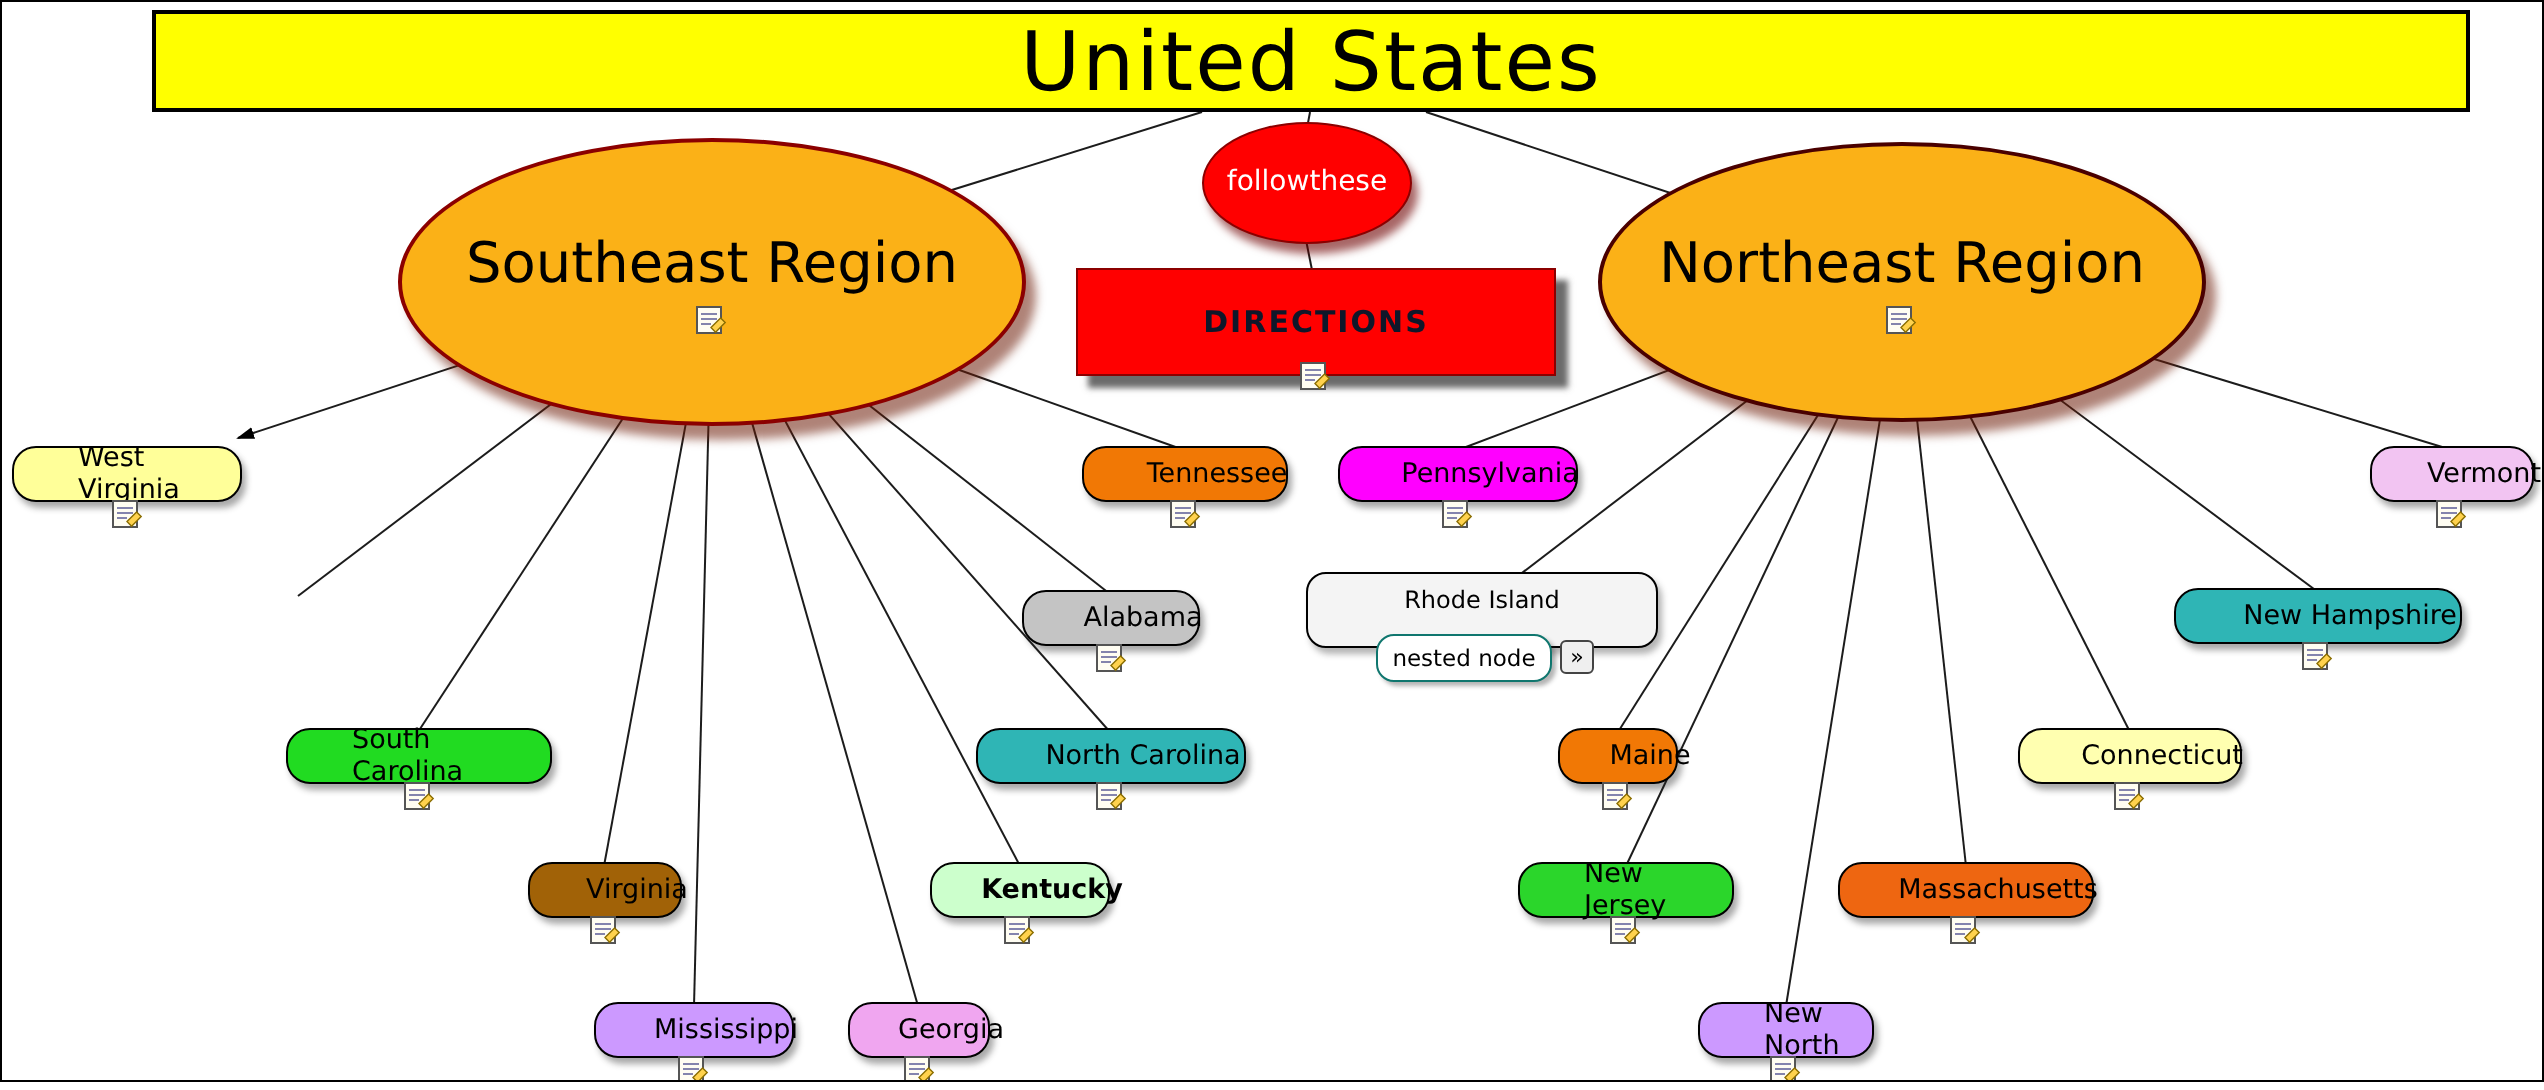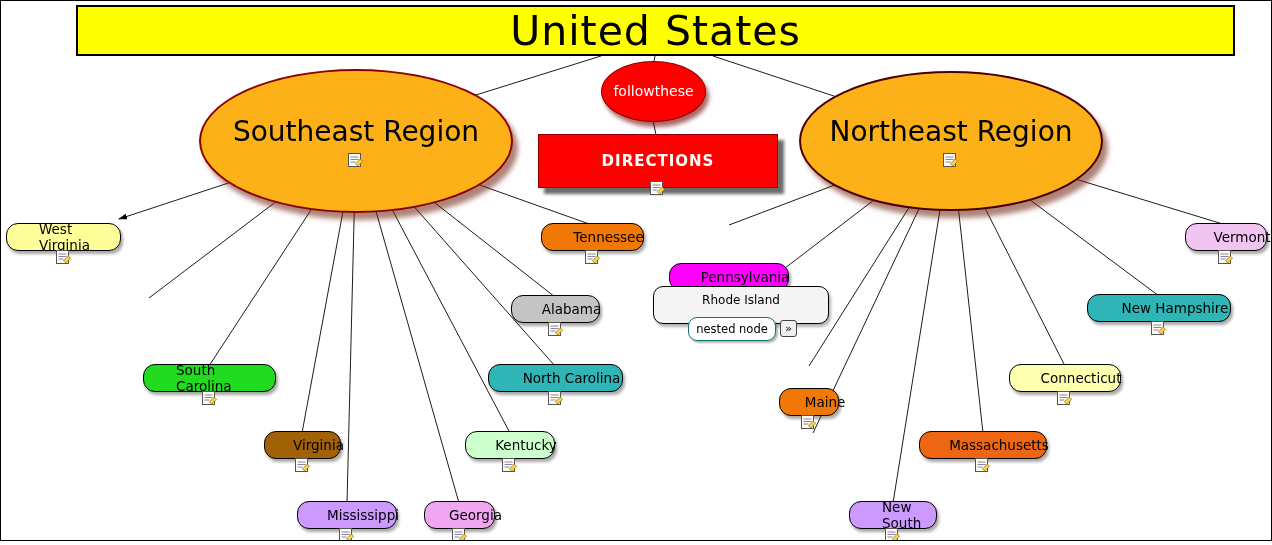--- a/index.html
+++ b/index.html
@@ -36,21 +36,21 @@
     box-shadow:3px 5px 4px rgba(110,0,0,0.6);
     display:flex; flex-direction:row; align-items:center; justify-content:center;
     color:#fff; font-size:14px; line-height:1.25; text-align:center;
   }
 
   .directions-node {
     position:absolute; left:537px; top:133px; width:240px; height:54px;
     border:1px solid #8b0000;
     box-shadow:6px 6px 3px rgba(70,70,70,0.8);
     display:flex; align-items:center; justify-content:center;
-    font-size:15px; font-weight:bold; color:#ffffff; letter-spacing:1px;
+    font-size:15px; font-weight:bold; color:#0f172a; letter-spacing:1px;
   }
   .directions-node .res-icon {
     position:absolute; left:50%; bottom:-9px; transform:translateX(-50%);
   }
 
   .node { position:absolute; display:flex; flex-direction:column; align-items:center; }
   .node-box {
     width:100%; height:28px;
     border:1px solid #000; border-radius:12px;
     display:flex; align-items:center; justify-content:center;
@@ -205,21 +205,21 @@
 
   <div class="node" style="left:423px; top:500px; width:71px;">
     <div class="node-box" style="background: rgb(240, 166, 240);">
         <span>Georgia</span>
       </div>
     <svg class="res-icon" viewBox="0 0 16 16">
         <use href="#res-icon-def"></use>
       </svg>
   </div>
 
-  <div class="node" style="left:464px; top:430px; width:90px;">
+  <div class="node" style="left:464px; top:430px; width:90px;font-weight:bold;">
     <div class="node-box" style="background: rgb(204, 255, 204);">
         <span>Kentucky</span>
       </div>
     <svg class="res-icon" viewBox="0 0 16 16">
         <use href="#res-icon-def"></use>
       </svg>
   </div>
 
   <div class="node" style="left:487px; top:363px; width:135px;">
     <div class="node-box" style="background: rgb(47, 181, 181);">
@@ -241,52 +241,60 @@
 
   <div class="node" style="left:540px; top:222px; width:103px;">
     <div class="node-box" style="background: rgb(241, 120, 5);">
         <span>Tennessee</span>
       </div>
     <svg class="res-icon" viewBox="0 0 16 16">
         <use href="#res-icon-def"></use>
       </svg>
   </div>
 
-  <div class="node" style="left:668px; top:222px; width:120px;margin-top:40px;">
+  <div class="node" style="left:668px; top:222px; width:120px;">
     <div class="node-box" style="background: rgb(255, 0, 255);">
         <span>Pennsylvania</span>
       </div>
     <svg class="res-icon" viewBox="0 0 16 16">
         <use href="#res-icon-def"></use>
       </svg>
   </div>
 
   <div class="ri-node" style="background: rgb(244, 244, 244);">
     <span class="ri-label">Rhode Island</span>
     <div class="nested-node">
       <span>nested node</span>
     </div>
     <div class="nested-expander">
       <span>»</span>
     </div>
   </div>
 
-  <div class="node" style="left:778px; top:363px; width:60px;margin-top:24px;">
+  <div class="node" style="left:778px; top:363px; width:60px;">
     <div class="node-box" style="background: rgb(241, 120, 5);">
         <span>Maine</span>
       </div>
     <svg class="res-icon" viewBox="0 0 16 16">
         <use href="#res-icon-def"></use>
       </svg>
   </div>
 
+  <div class="node" style="left:758px; top:430px; width:108px;">
+    <div class="node-box" style="background: rgb(43, 214, 43);">
+        <span>New Jersey</span>
+      </div>
+    <svg class="res-icon" viewBox="0 0 16 16">
+        <use href="#res-icon-def"></use>
+      </svg>
+  </div>
 
   <div class="node" style="left:848px; top:500px; width:88px;">
     <div class="node-box" style="background: rgb(204, 153, 255);">
-        <span>New South</span>
+        <span>New North</span>
       </div>
     <svg class="res-icon" viewBox="0 0 16 16">
         <use href="#res-icon-def"></use>
       </svg>
   </div>
 
   <div class="node" style="left:918px; top:430px; width:128px;">
     <div class="node-box" style="background: rgb(238, 102, 17);">
         <span>Massachusetts</span>
       </div>

